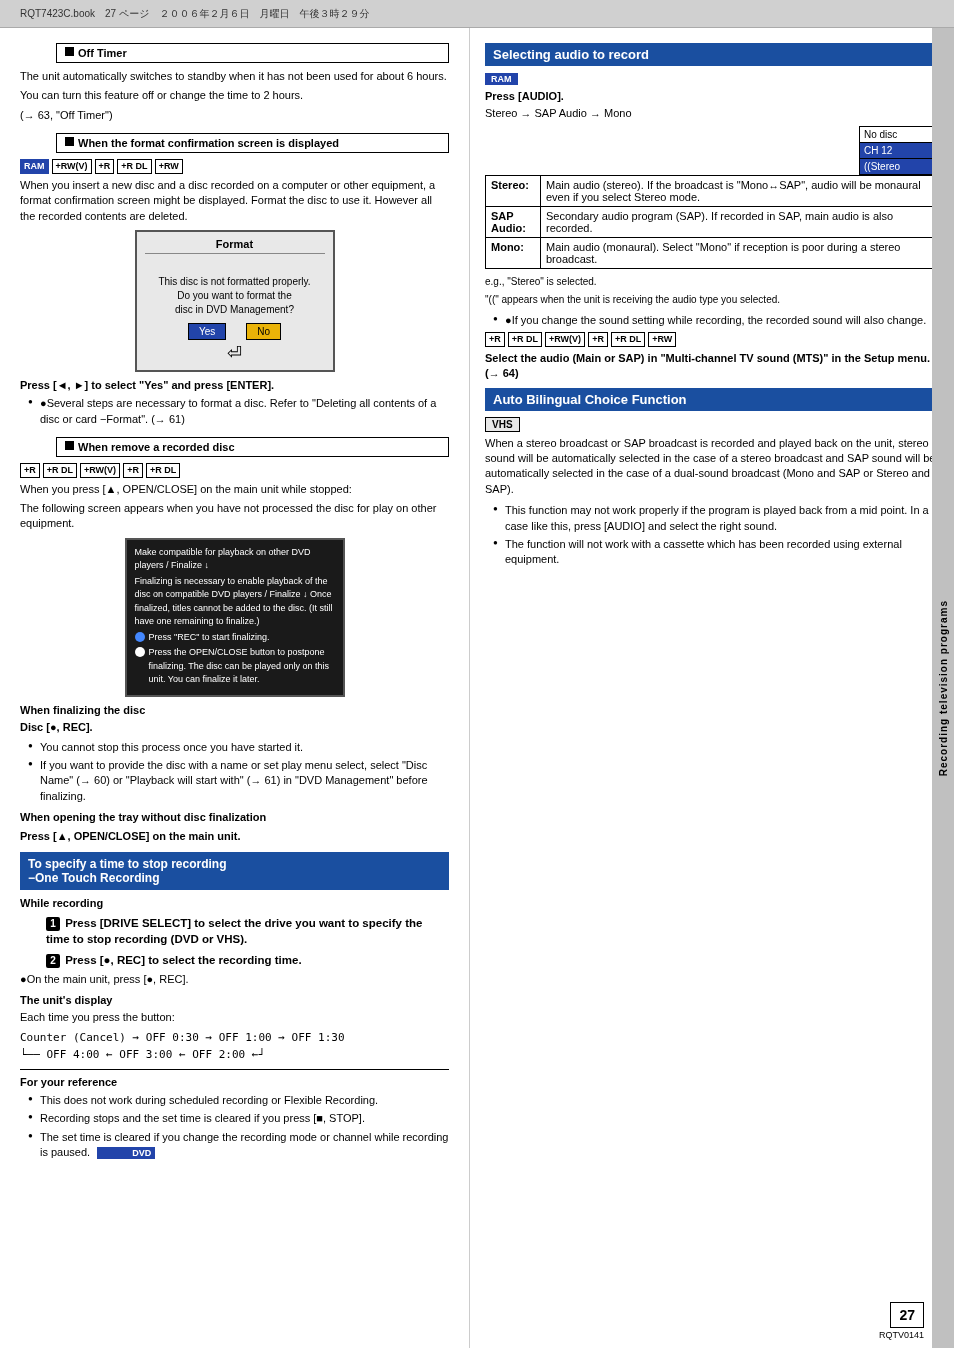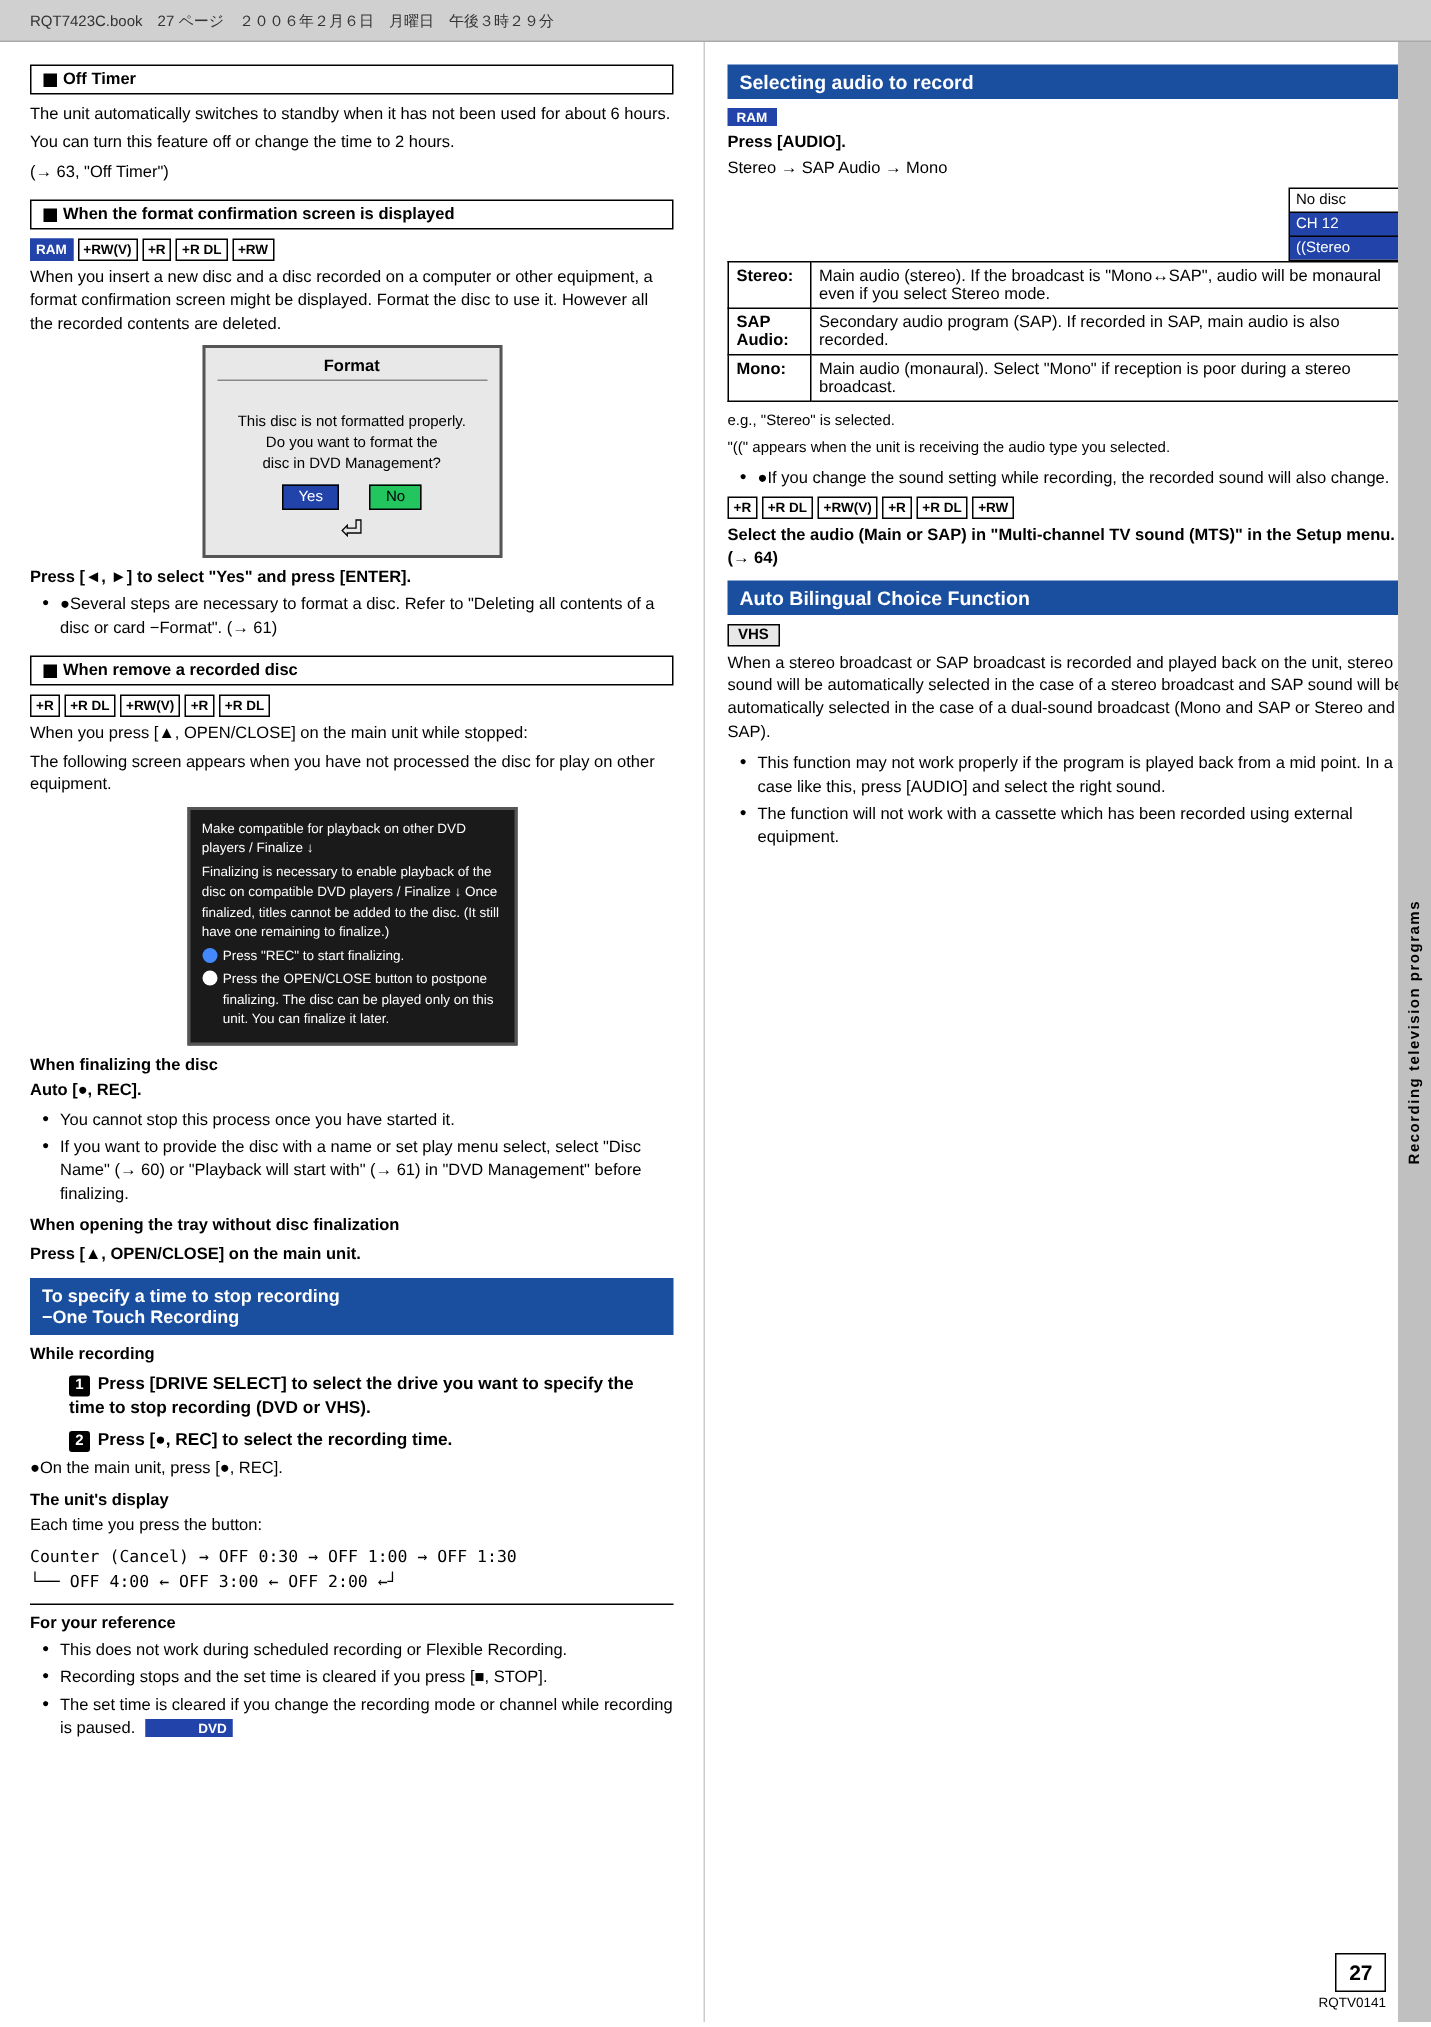--- a/index.html
+++ b/index.html
@@ -71,23 +71,24 @@
     
     .small-section {
       margin-bottom: 8px;
     }
     .small-section-title {
       border: 1px solid #000;
       padding: 3px 8px;
       font-size: 11px;
       font-weight: bold;
       display: flex;
-      align-items: center;
+      align-items: flex-start;
       gap: 4px;
       margin-bottom: 6px;
+      margin-left: 36px;
     }
     .square-bullet {
       width: 9px;
       height: 9px;
       background: #000;
       display: inline-block;
       flex-shrink: 0;
     }
 
     p { margin-bottom: 4px; line-height: 1.4; font-size: 11px; }
@@ -117,21 +118,21 @@
       font-weight: bold;
       font-size: 11px;
       border-bottom: 1px solid #888;
       padding-bottom: 3px;
       margin-bottom: 21px;
     }
     .dialog-body { font-size: 10px; text-align: center; margin-bottom: 6px; line-height: 1.4; }
     .dialog-buttons { display: flex; justify-content: center; gap: 20px; }
     .dialog-btn {
       border: 1px solid #000;
-      background: #22c55e;
+      background: #eab308;
       padding: 2px 10px;
       font-size: 10px;
       cursor: pointer;
     }
     .dialog-btn.selected { background: #2244aa; color: #fff; }
     .enter-icon {
       text-align: center;
       font-size: 18px;
       margin-top: 2px;
     }
@@ -348,21 +349,21 @@
           <span class="circle-icon"></span>
           <span>Press "REC" to start finalizing.</span>
         </div>
         <div class="row">
           <span class="circle-icon circle-icon-white"></span>
           <span>Press the OPEN/CLOSE button to postpone finalizing. The disc can be played only on this unit. You can finalize it later.</span>
         </div>
       </div>
 
       <p class="bold mb2">When finalizing the disc</p>
-      <p class="press-line mb4">Auto [●, REC].</p>
+      <p class="press-line mb4">Disc [●, REC].</p>
       <ul class="bullet-list mb6">
         <li>You cannot stop this process once you have started it.</li>
         <li>If you want to provide the disc with a name or set play menu select, select "Disc Name" (→ 60) or "Playback will start with" (→ 61) in "DVD Management" before finalizing.</li>
       </ul>
 
       <p class="opening-tray mb2">
         <span class="bold">When opening the tray without disc finalization</span>
       </p>
       <p class="opening-tray">
         <span class="bold">Press [▲, OPEN/CLOSE] on the main unit.</span>

